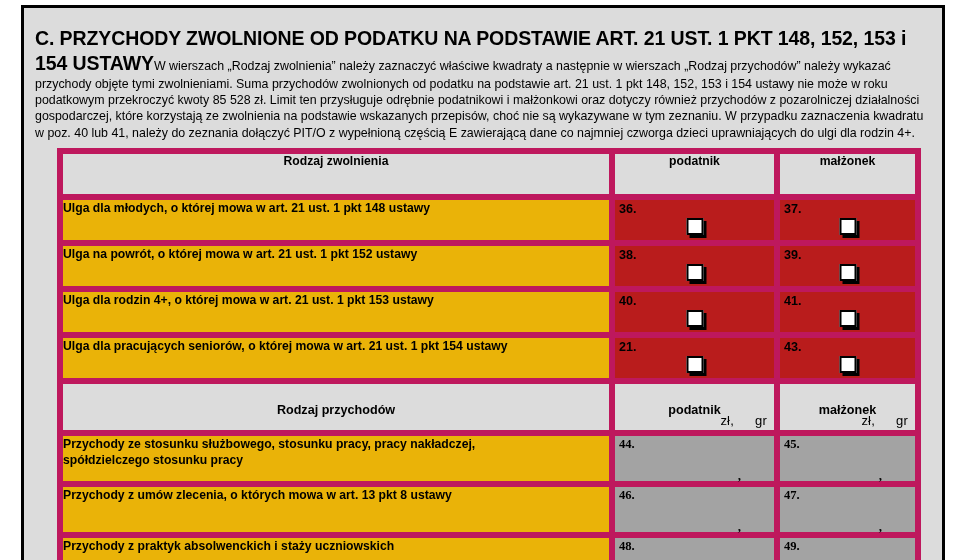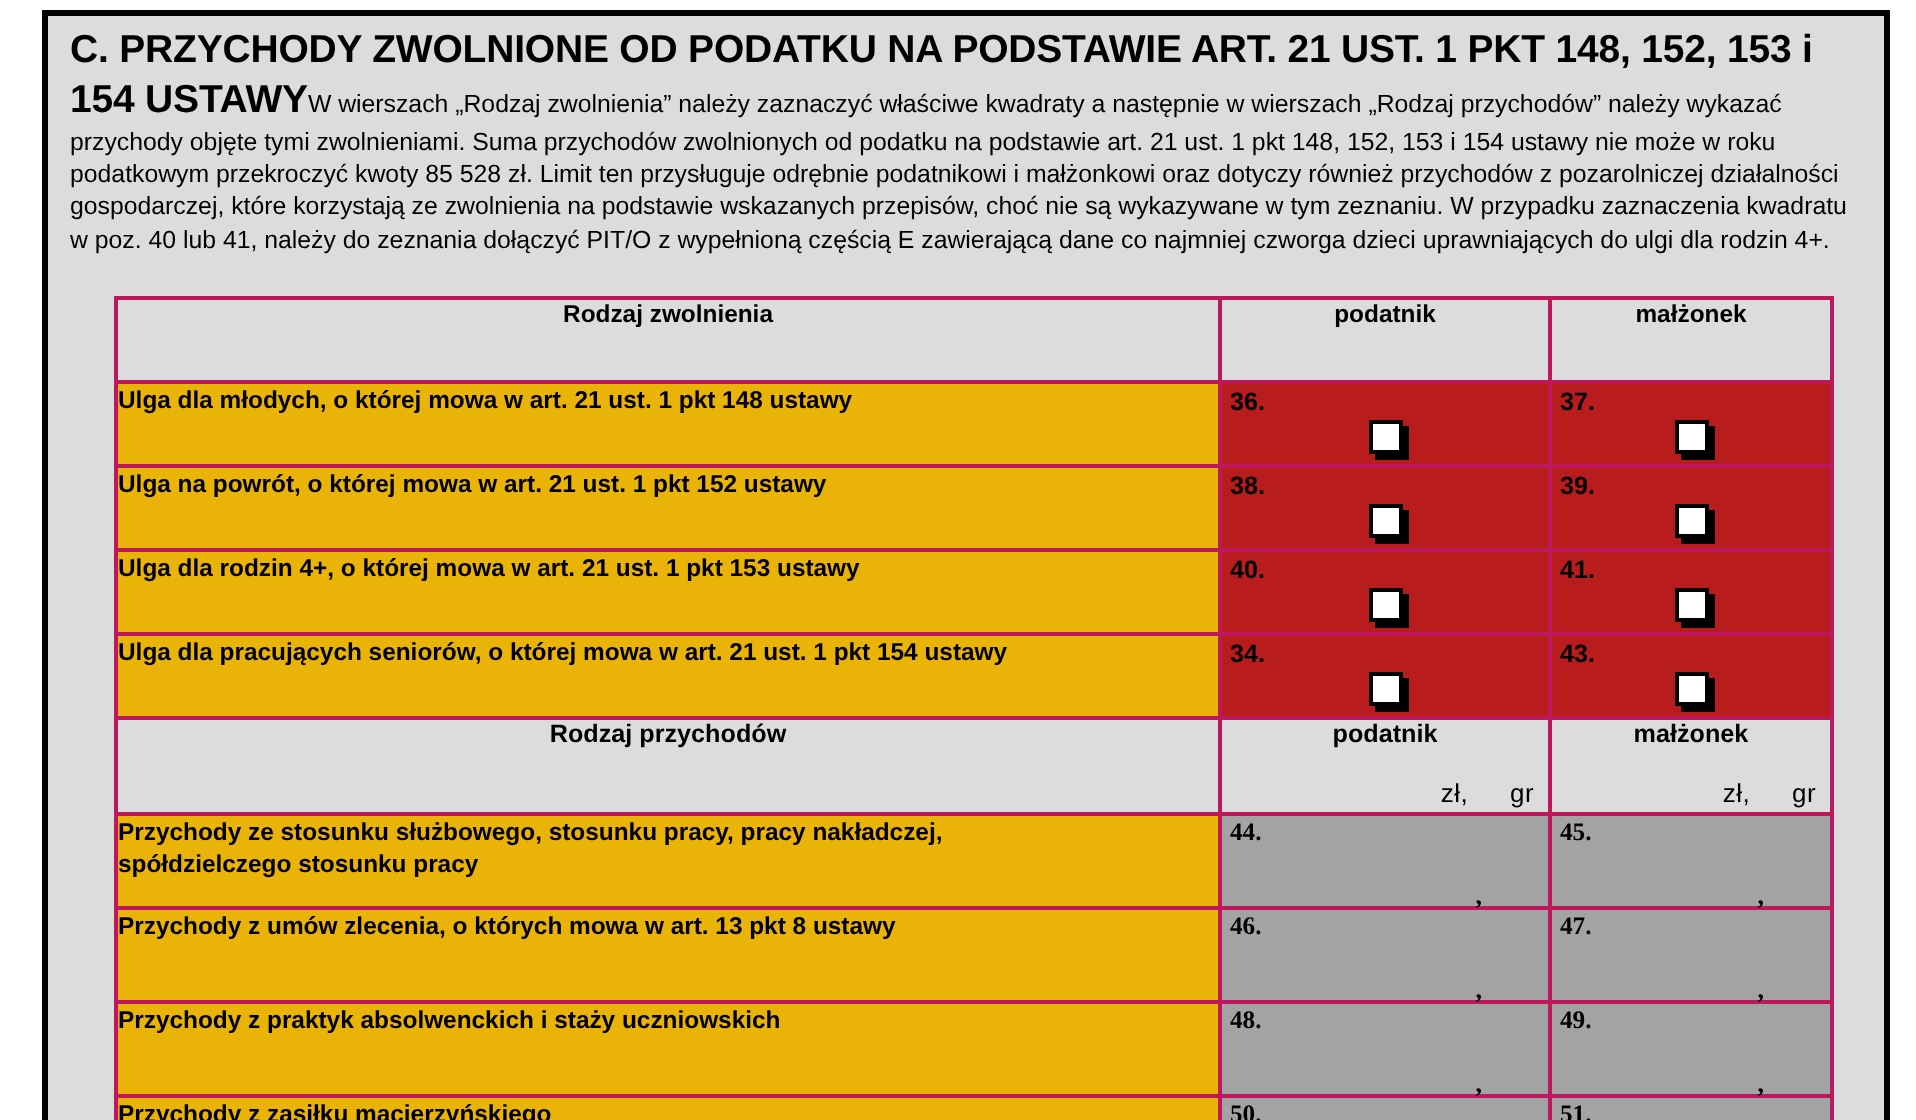--- a/index.html
+++ b/index.html
@@ -26,21 +26,21 @@
     box-sizing: border-box;
     background: #dcdcdc;
     border-left: 3px solid #000000;
     border-right: 3px solid #000000;
     border-top: 3px solid #000000;
     overflow: hidden;
   }
 
   
   .heading {
-    padding: 5px 9px 0 11px;
+    padding: 18px 9px 0 11px;
   }
   .heading-para {
     margin: 0;
     font-size: 12.4px;
     line-height: 16.2px;
     text-align: left;
   }
   .sec-title {
     font-size: 19.5px;
     font-weight: bold;
@@ -56,21 +56,21 @@
   .form-table {
     position: absolute;
     left: 33px;
     top: 140px;
     width: 858px;
     border-collapse: collapse;
     table-layout: fixed;
   }
   .form-table td,
   .form-table th {
-    border: 2px solid #be185d;
+    border: 6px solid #be185d;
     padding: 0;
     vertical-align: top;
     font-size: 12.2px;
   }
 
   col.c-desc  { width: 552px; }
   col.c-tax   { width: 165px; }
   col.c-spou  { width: 141px; }
 
   
@@ -85,21 +85,21 @@
   }
   .hdr-money {
     height: 46px;
     vertical-align: top;
   }
   .hdr-money .hdr-person {
     display: block;
     text-align: center;
     font-weight: bold;
     font-size: 12.6px;
-    padding-top: 0;
+    padding-top: 19px;
   }
   .units {
     position: absolute;
     right: 7px;
     bottom: 2px;
     font-weight: normal;
     font-size: 13px;
     letter-spacing: 0.2px;
   }
   .units .u-zl { margin-right: 21px; }
@@ -215,21 +215,21 @@
         </td>
         <td class="ans">
           <span class="ans-num">41.</span>
           <span class="checkbox"></span>
         </td>
       </tr>
 
       <tr>
         <td class="desc">Ulga dla pracujących seniorów, o której mowa w art. 21 ust. 1 pkt 154 ustawy</td>
         <td class="ans">
-          <span class="ans-num">34.</span>
+          <span class="ans-num">21.</span>
           <span class="checkbox"></span>
         </td>
         <td class="ans">
           <span class="ans-num">43.</span>
           <span class="checkbox"></span>
         </td>
       </tr>
 
       <tr>
         <td class="hdr hdr-money">

